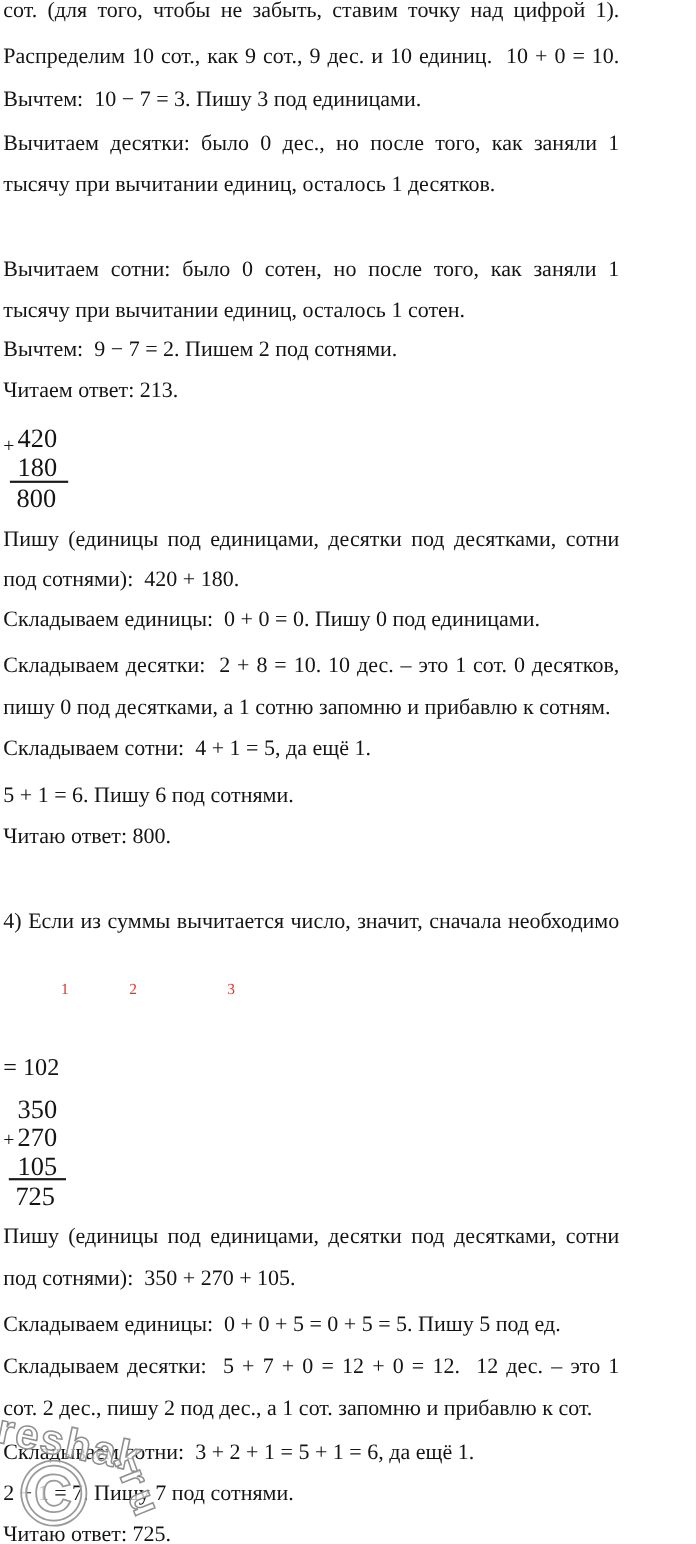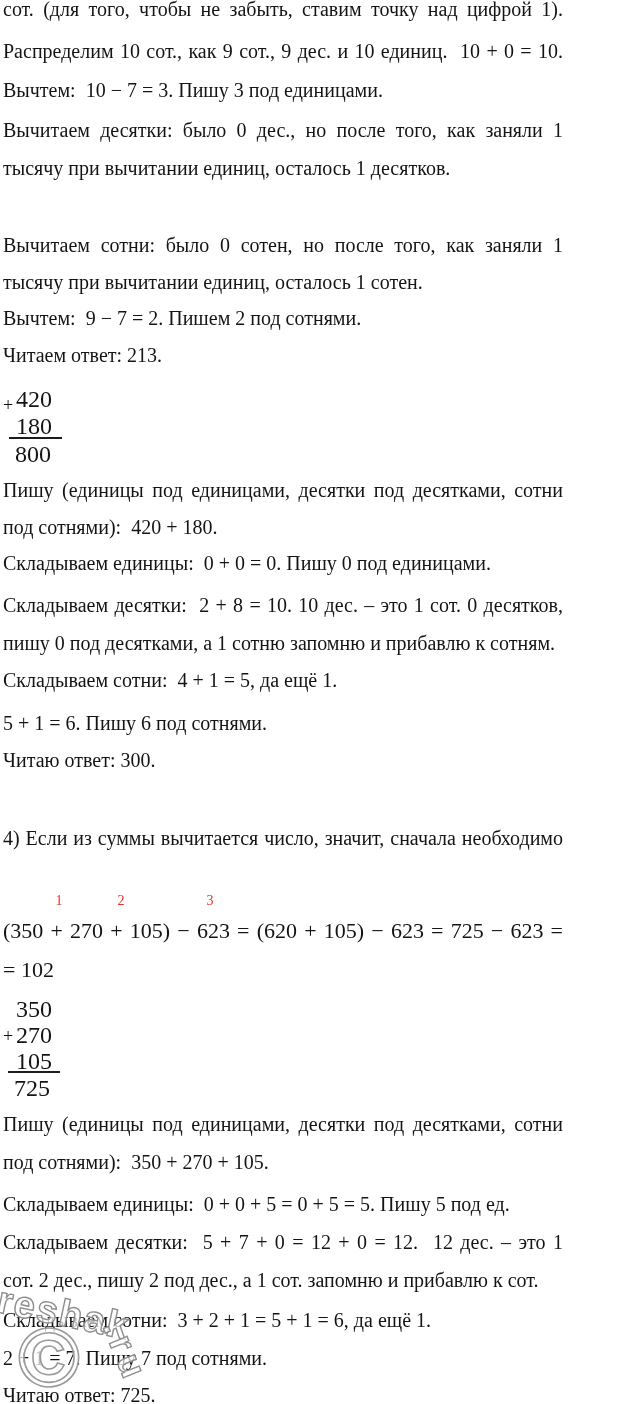--- a/index.html
+++ b/index.html
@@ -90,29 +90,28 @@
     <div class="row" style="top:55px; left:15px">800</div>
   </div>
 
   <div class="line j" style="top:477px">Пишу (единицы под единицами, десятки под десятками, сотни</div>
   <div class="line" style="top:514px">под сотнями):&nbsp; 420 + 180.</div>
   <div class="line" style="top:550px">Складываем единицы:&nbsp; 0 + 0 = 0. Пишу 0 под единицами.</div>
   <div class="line j" style="top:592px">Складываем десятки:&nbsp; 2 + 8 = 10. 10 дес. – это 1 сот. 0 десятков,</div>
   <div class="line" style="top:630px">пишу 0 под десятками, а 1 сотню запомню и прибавлю к сотням.</div>
   <div class="line" style="top:667px">Складываем сотни:&nbsp; 4 + 1 = 5, да ещё 1.</div>
   <div class="line" style="top:710px">5 + 1 = 6. Пишу 6 под сотнями.</div>
-  <div class="line" style="top:747px">Читаю ответ: 300.</div>
+  <div class="line" style="top:747px">Читаю ответ: 800.</div>
 
   <div class="line j" style="top:825px">4) Если из суммы вычитается число, значит, сначала необходимо</div>
 
   <div class="order-mark" style="left:52px">1</div>
   <div class="order-mark" style="left:114px">2</div>
   <div class="order-mark" style="left:203px">3</div>
 
-  <div class="line eq j" style="top:916px">(350 + 270 + 105) − 623 = (620 + 105) − 623 = 725 − 623 =</div>
   <div class="line eq" style="top:955px">= 102</div>
 
   <div class="colsum" style="top:996px; height:108px">
     <span class="plus" style="top:31px">+</span>
     <div class="row" style="top:0">350</div>
     <div class="row" style="top:26px">270</div>
     <div class="row" style="top:52px">105</div>
     <div class="rule" style="top:75px; left:8px; width:52px"></div>
     <div class="row" style="top:79px; left:14px">725</div>
   </div>

